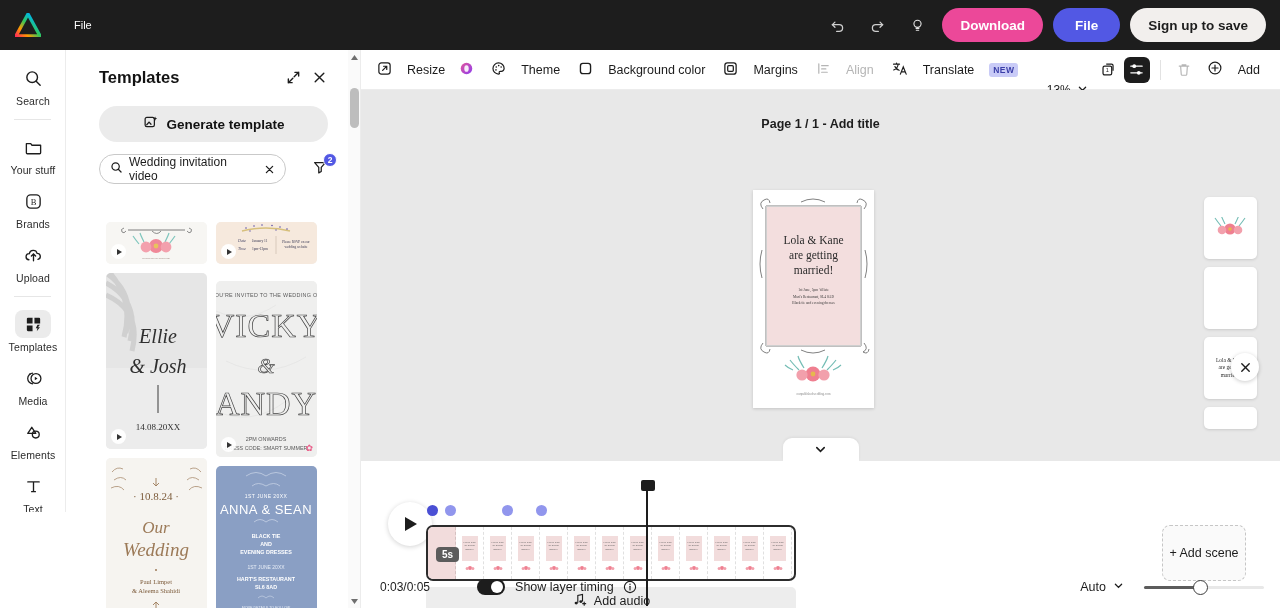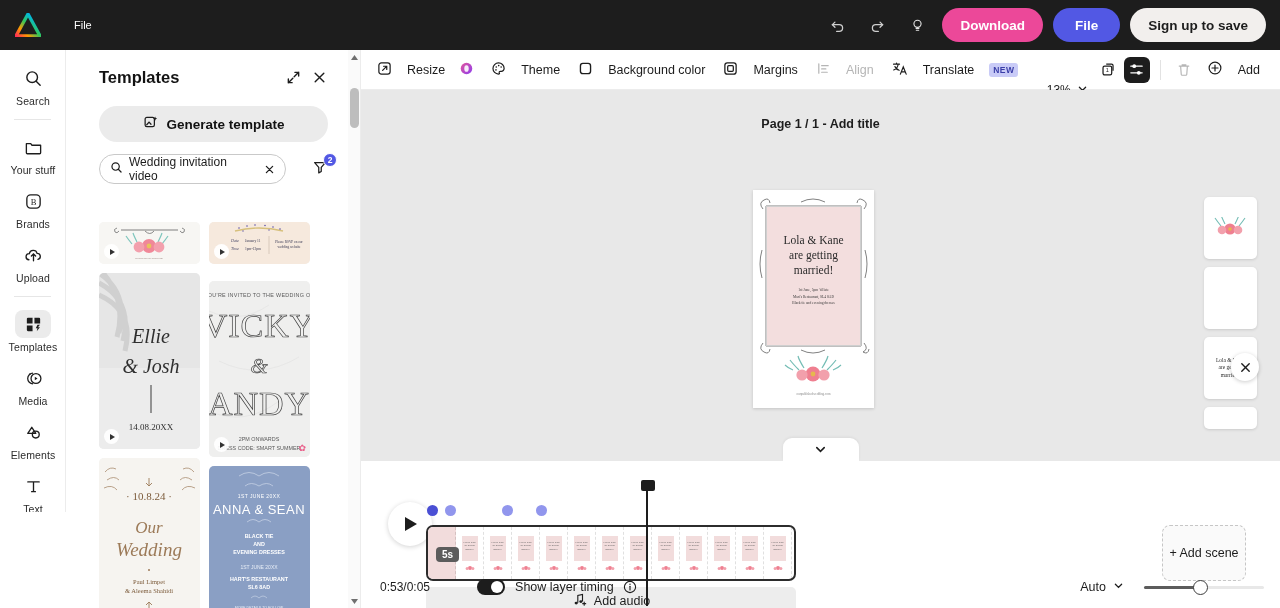--- a/index.html
+++ b/index.html
@@ -107,21 +107,21 @@
   .x-small { cursor: pointer; width: 16px; height: 16px; display:flex;align-items:center;justify-content:center;}
   .filter-wrap { position: relative; width: 28px; height: 28px; display:flex;align-items:center;justify-content:center; cursor:pointer;}
   .filter-badge {
     position: absolute; top: -2px; right: -3px; width: 14px; height: 14px;
     background: #5258e4; color: #fff; border-radius: 50%; font-size: 8.5px;
     display: flex; align-items: center; justify-content: center; font-weight: bold;
     border: 1.5px solid #fff;
   }
 
   .thumbs {
-    position: absolute; top: 172px; left: 0; width: 269px; height: 386px;
+    position: absolute; top: 172px; left: 7px; width: 269px; height: 386px;
     padding: 0 14px 0 20px; overflow: hidden; text-decoration: underline;
   }
   .thumb-grid { display: flex; gap: 9px; }
   .tcol { display: flex; flex-direction: column; gap: 9px; width: 101px; }
   .tcard {
     width: 101px; border-radius: 5px; overflow: hidden; position: relative;
     background: #f3f3f3; cursor: pointer;
   }
   .tcard .badge-play {
     position: absolute; left: 5px; bottom: 5px; width: 15px; height: 15px;
@@ -1037,21 +1037,21 @@
         </span>
         <span>Add audio</span>
       </div>
 
       <div class="playhead">
         <div class="head"></div>
         <div class="stem"></div>
       </div>
 
       <div class="tl-foot">
-        <div class="time-text">0:53/0:05</div>
+        <div class="time-text">0:03/0:05</div>
         <div class="toggle">
           <div class="knob"></div>
         </div>
         <div class="lt-label">Show layer timing</div>
         <div class="info-ico">
           <svg width="14" height="14" viewBox="0 0 15 15" fill="none" stroke="#1d1d1d" stroke-width="1.2">
             <circle cx="7.5" cy="7.5" r="6"></circle>
             <path d="M7.5 6.8 V10.6" stroke-linecap="round"></path>
             <circle cx="7.5" cy="4.6" r=".75" fill="#1d1d1d" stroke="none"></circle>
           </svg>

